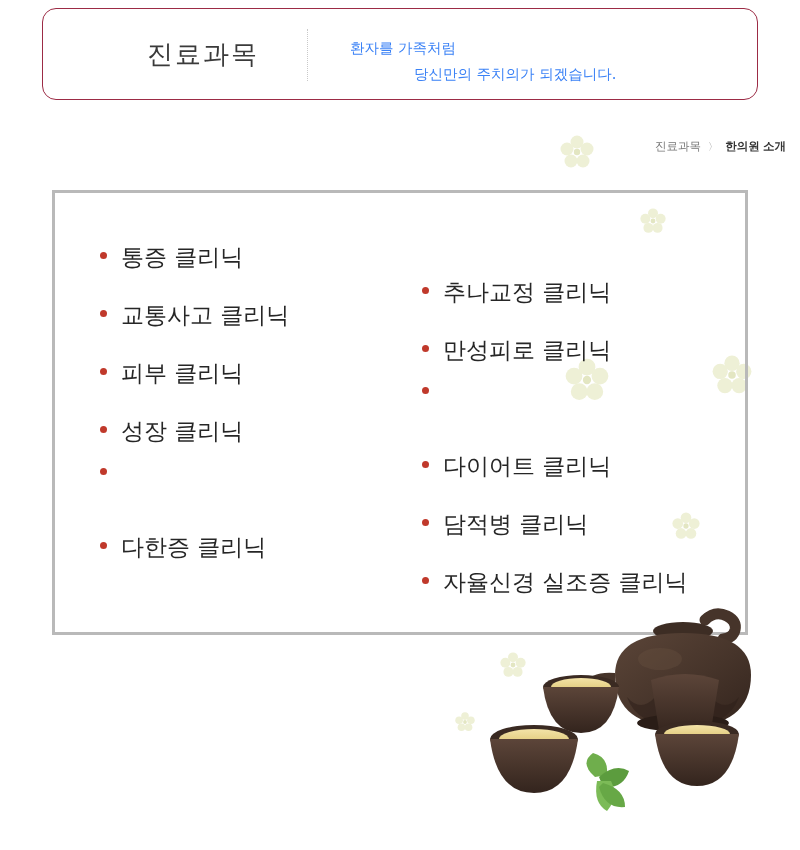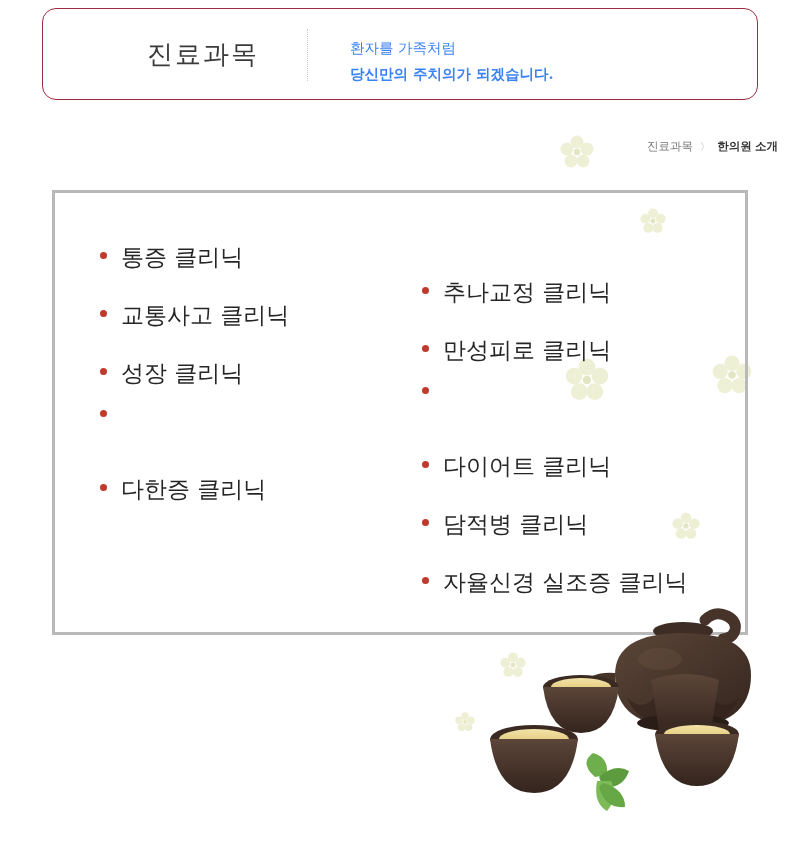--- a/index.html
+++ b/index.html
@@ -51,27 +51,27 @@
     position: absolute;
     left: 307px;
     top: 26px;
     font-family: "DejaVu Serif", "Liberation Serif", serif;
     font-size: 14.5px;
     color: #3b82f6;
     line-height: 26px;
   }
   .header-sub .line2 {
     display: block;
-    font-weight: bold;
+    margin-left: 64px;
   }
 
   
   .breadcrumb {
     position: absolute;
-    right: 22px;
+    right: 14px;
     top: 139px;
     font-size: 11.5px;
     color: #777777;
     white-space: nowrap;
     margin-left: 35px;
   }
   .breadcrumb .sep {
     margin: 0 4px;
     color: #999999;
     font-size: 10px;
@@ -254,20 +254,24 @@
 
 <div class="clinic-columns">
   <div class="clinic-col left">
     <div class="clinic-item">
       <span class="clinic-bullet"></span>
       <span>통증 클리닉</span>
     </div>
     <div class="clinic-item">
       <span class="clinic-bullet"></span>
       <span>교통사고 클리닉</span>
+    </div>
+    <div class="clinic-item">
+      <span class="clinic-bullet"></span>
+      <span>피부 클리닉</span>
     </div>
     <div class="clinic-item">
       <span class="clinic-bullet"></span>
       <span>성장 클리닉</span>
     </div>
     <div class="clinic-item">
       <span class="clinic-bullet"></span>
     </div>
     <div class="clinic-item">
       <span class="clinic-bullet"></span>

